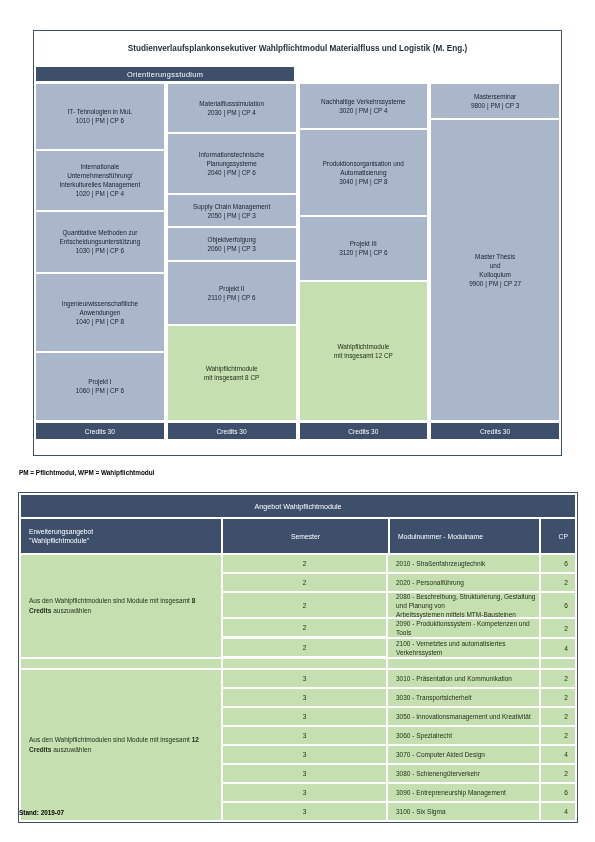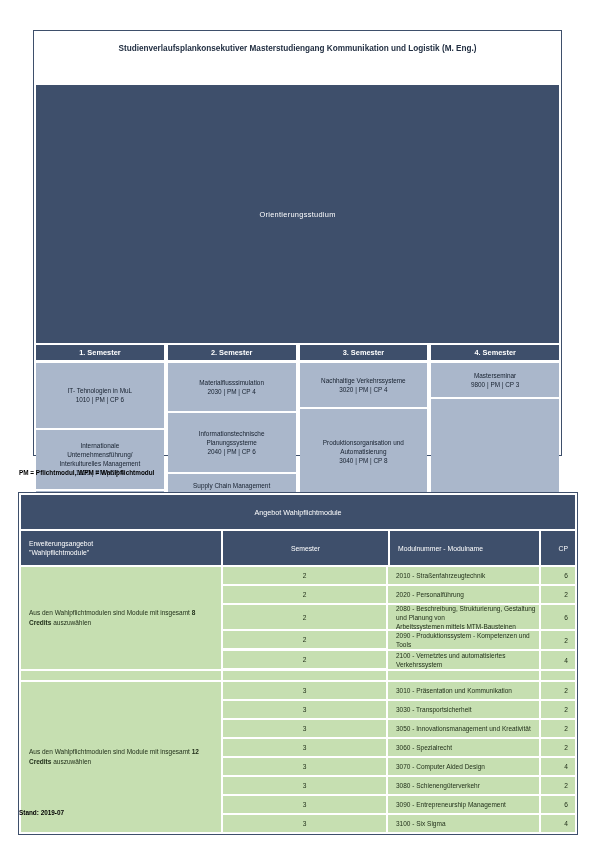--- a/index.html
+++ b/index.html
@@ -18,21 +18,21 @@
   #plan{
     position:absolute;left:33px;top:30px;width:529px;height:426px;
     background:#ffffff;border:1px solid #3e4f6b;box-sizing:border-box;
     padding:2px;
   }
   #plan-title{
     height:32px;display:flex;align-items:center;
     justify-content:center;background:#ffffff;color:#233043;
     font-size:8.2px;font-weight:bold;line-height:12px;
   }
-  .phase-row{display:flex;gap:4px;margin-top:20px;flex-direction:column;}
+  .phase-row{display:flex;gap:4px;margin-top:2px;}
   .phase{
     height:14px;font-size:7.4px;letter-spacing:.3px;
   }
   .phase.orient{flex:0 0 258px;}
   .phase.vertief{flex:1;}
   .sem-row{display:flex;gap:4px;margin-top:2px;}
   .sem-head{
     flex:1;height:15px;font-size:7.4px;font-weight:bold;
   }
   .cols{display:flex;gap:4px;margin-top:3px;height:336px;}
@@ -49,21 +49,21 @@
   #note{
     position:absolute;left:19px;top:469px;
     font-size:6.4px;font-weight:bold;color:#000;
   }
 
   
   #wpm{
     position:absolute;left:18px;top:492px;width:560px;
     border:1px solid #3e4f6b;box-sizing:border-box;background:#fff;padding:2px;
   }
-  #wpm-title{height:34px;font-size:7.2px;}
+  #wpm-title{height:22px;font-size:7.2px;}
   #wpm-head{display:flex;gap:2px;margin-top:2px;height:34px;}
   #wpm-head > div{font-size:6.8px;}
   .h-ext{flex:0 0 200px;display:flex;flex-direction:column;justify-content:center;
          align-items:flex-start;padding-left:8px;box-sizing:border-box;line-height:9.5px;}
   .h-sem{flex:0 0 165px;}
   .h-mod{flex:1;display:flex;align-items:center;padding-left:8px;box-sizing:border-box;}
   .h-cp{flex:0 0 34px;display:flex;align-items:center;justify-content:flex-end;
         padding-right:7px;box-sizing:border-box;}
 
   .grp{display:flex;gap:2px;margin-top:2px;}
@@ -91,33 +91,27 @@
     font-size:6.4px;font-weight:bold;color:#000;
   }
 </style>
 </head>
 <body>
 
 <div id="plan">
 
   <div id="plan-title">
     <span>Studienverlaufsplan</span>
-    <span>konsekutiver Masterstudiengang Kommunikation und Logistik (M. Eng.)</span>
+    <span>konsekutiver Wahlpflichtmodul Materialfluss und Logistik (M. Eng.)</span>
   </div>
 
   <div class="phase-row">
     <div class="phase orient navy ctr">Orientierungsstudium</div>
   </div>
 
-  <div class="sem-row">
-    <div class="sem-head navy ctr">1. Semester</div>
-    <div class="sem-head navy ctr">2. Semester</div>
-    <div class="sem-head navy ctr">3. Semester</div>
-    <div class="sem-head navy ctr">4. Semester</div>
-  </div>
 
   <div class="cols" id="plan-cols">
       <div class="col">
         <div class="mod ctr blue" style="flex: 66 0 0px;">
           <div>
             <span class="ln">IT- Tehnologien in MuL</span>
             <span class="ln">1010 | PM | CP 6</span>
           </div>
         </div>
         <div class="mod ctr blue" style="flex: 60 0 0px;">

